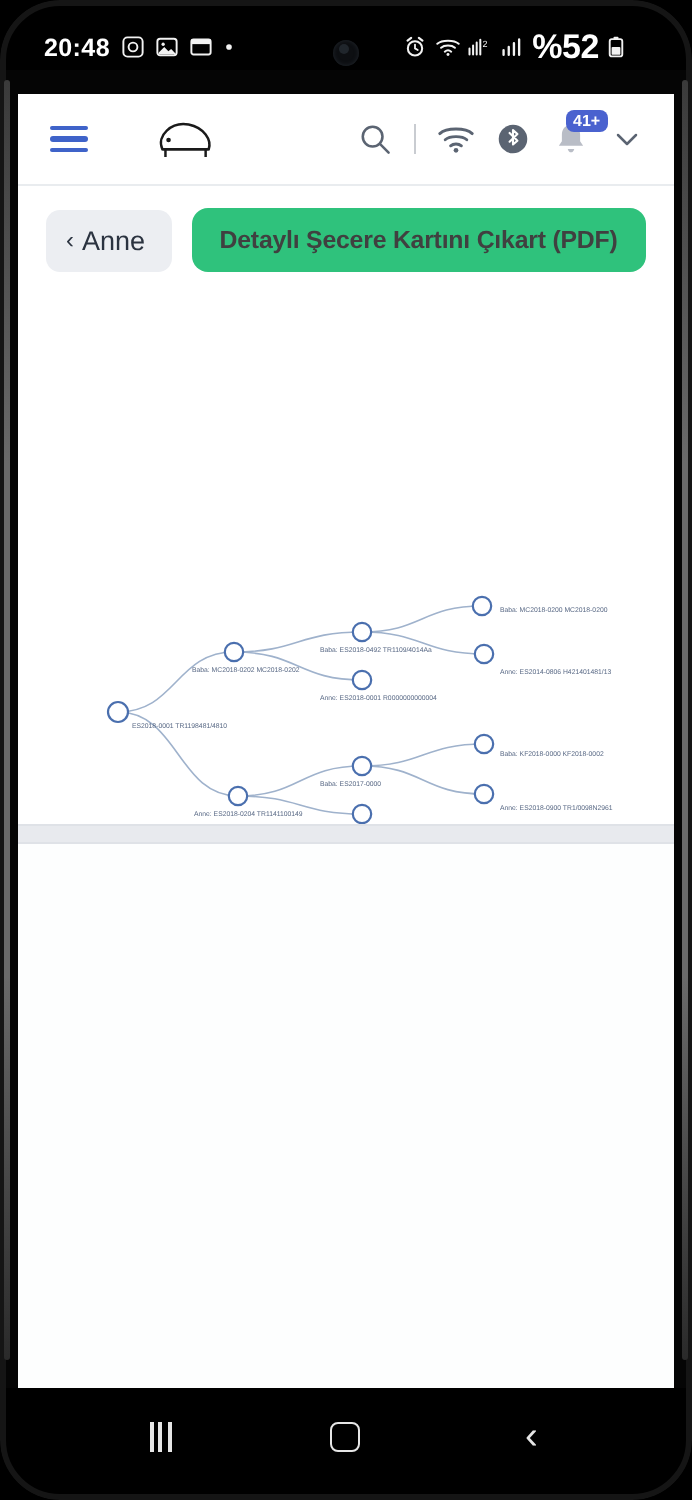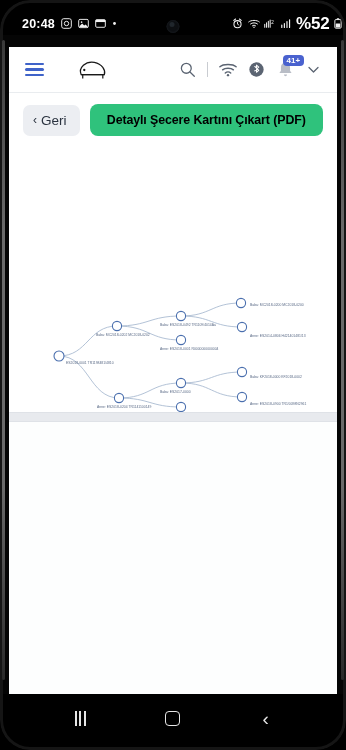--- a/index.html
+++ b/index.html
@@ -34,21 +34,21 @@
     position: absolute; right: 2px; top: 40px; width: 3px; height: 640px;
     background: linear-gradient(180deg, #3a3a3a, #6a6a6a 30%, #6a6a6a 70%, #2a2a2a);
     border-radius: 3px; z-index: 61;
   }
 
   
   .statusbar {
     position: absolute; top: 0; left: 0; right: 0; height: 35px;
     background: #000;
     display: flex; align-items: center;
-    padding: 12px 4px 0 22px;
+    padding: 12px 34px 0 22px;
     color: #fff;
     z-index: 20;
   }
   .sb-left { display: flex; align-items: center; gap: 6px; }
   .sb-time { font-size: 12.5px; font-weight: 600; letter-spacing: .2px; }
   .sb-right { margin-left: auto; display: flex; align-items: center; gap: 4.5px; }
   .sb-ic { display: block; opacity: .95; }
   .sb-batt-txt { font-size: 17px; font-weight: 600; letter-spacing: -.2px; }
   .camera {
     position: absolute; left: 50%; top: 20px; transform: translateX(-50%);
@@ -117,21 +117,21 @@
     border: none; border-radius: 7px;
     font-size: 13.5px; font-weight: 500;
     padding: 8px 13px 8px 10px;
     display: flex; align-items: center; gap: 4px;
     cursor: pointer;
     font-family: "Liberation Sans", sans-serif;
   }
   .btn-back .chev { font-size: 12px; line-height: 1; }
   .btn-pdf {
     flex: 1;
-    background: #2fc27c; color: #000000;
+    background: #2fc27c; color: #404040;
     border: none; border-radius: 8px;
     font-size: 12.4px; font-weight: 600;
     padding: 9px 6px;
     text-align: center;
     cursor: pointer;
     white-space: nowrap;
     font-family: "Liberation Sans", sans-serif;
     letter-spacing: -.1px;
   }
 
@@ -289,21 +289,21 @@
 
         <svg class="ab-ic" width="15" height="15" viewBox="0 0 18 18">
           <path d="M3.6 6.6 L9 12 L14.4 6.6" stroke="#5b6472" stroke-width="1.5" fill="none" stroke-linecap="round" stroke-linejoin="round"></path>
         </svg>
       </div>
     </div>
 
     <div class="toolbar">
       <button class="btn-back">
         <span class="chev">‹</span>
-        <span>Geri</span>
+        <span>Anne</span>
       </button>
       <button class="btn-pdf">Detaylı Şecere Kartını Çıkart (PDF)</button>
     </div>
 
     <div class="tree-card">
       <svg class="tree-svg" viewBox="0 35 328 262" preserveAspectRatio="xMidYMid meet">
         <g id="edges-layer">
             <path d="M 50 241 C 79 241, 79 211, 108 211" class="edge"></path>
             <path d="M 50 241 C 80 241, 80 283, 110 283" class="edge"></path>
             <path d="M 108 211 C 140 211, 140 201, 172 201" class="edge"></path>

